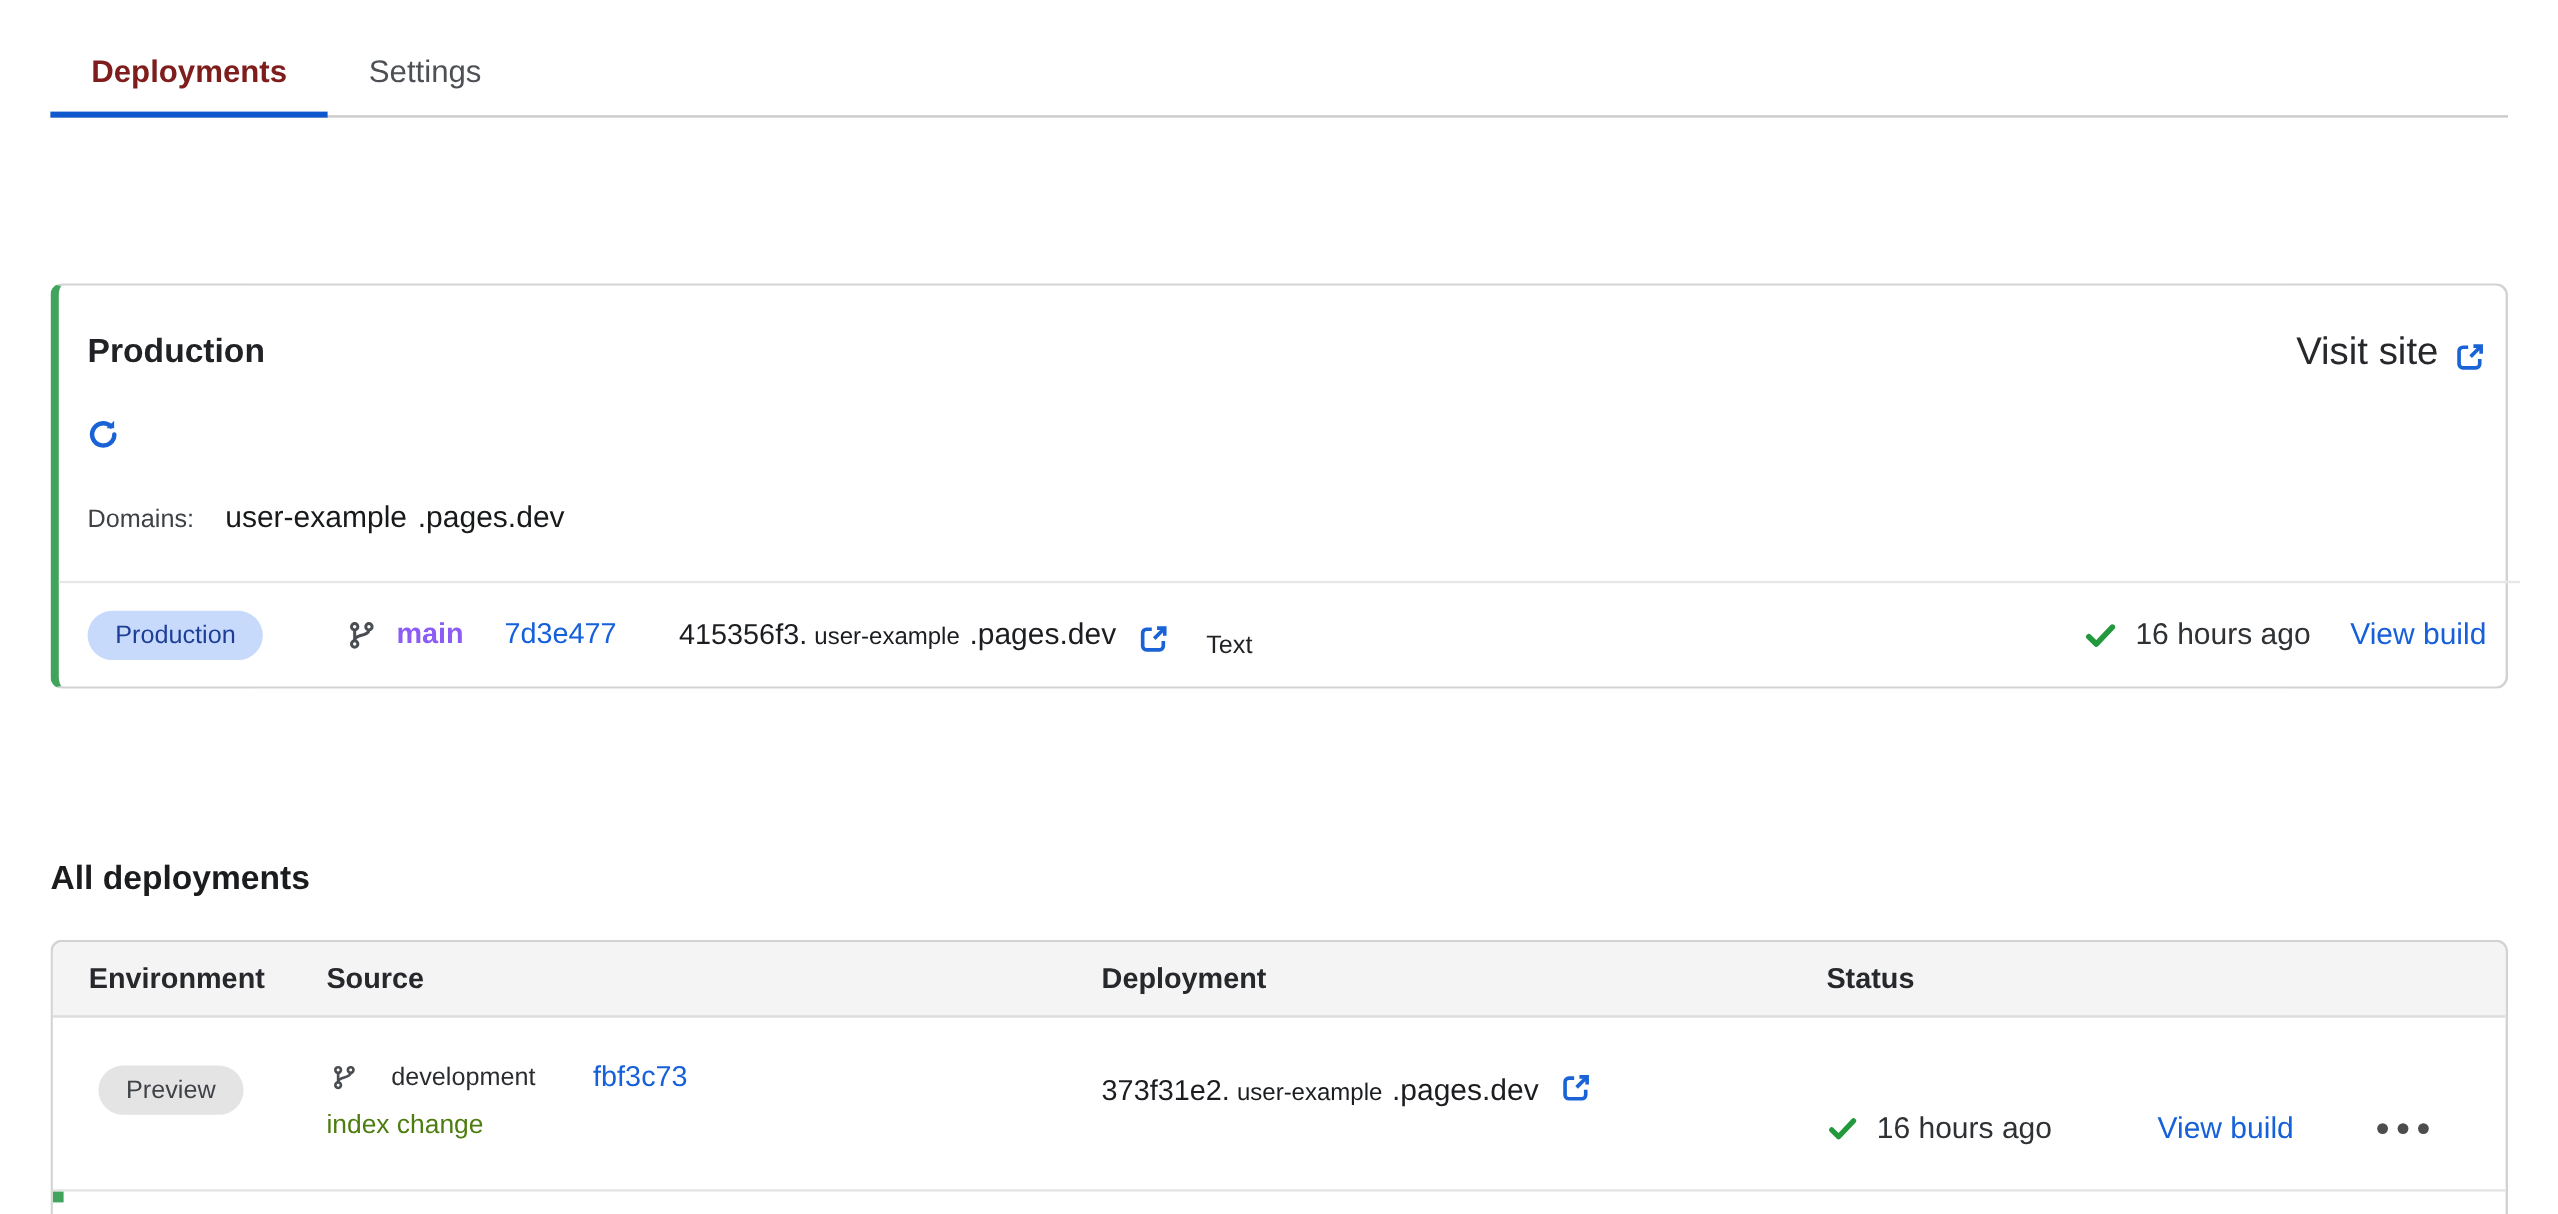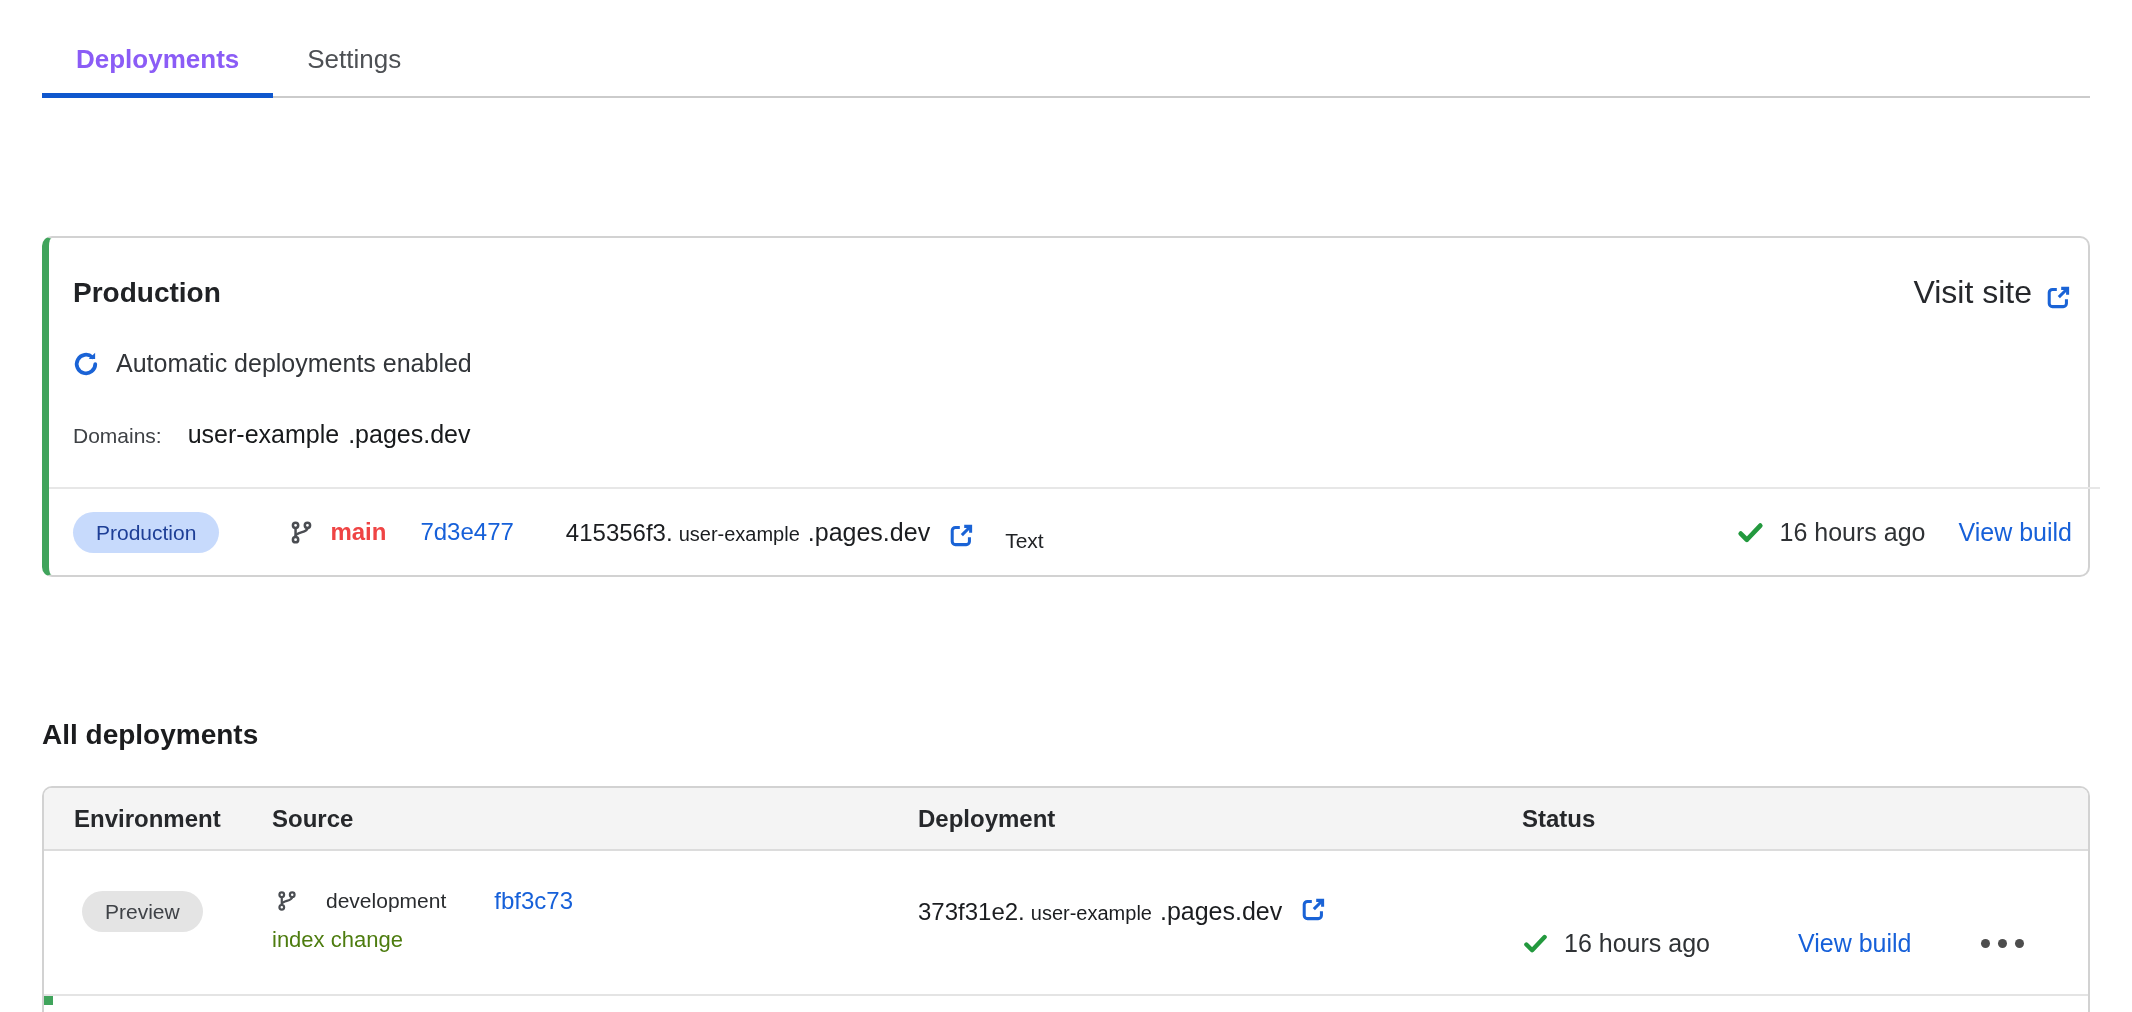--- a/index.html
+++ b/index.html
@@ -4,21 +4,21 @@
 <style>
   * { box-sizing: border-box; margin: 0; padding: 0; }
   html, body { width: 2132px; height: 1012px; overflow: hidden; background: #fff;
     font-family: "Liberation Sans", sans-serif; color: var(--text-primary, #1f2124); }
   .content { margin: 0 42px; width: 2048px; }
 
   
   .tabbar { display: flex; margin-top: 22px; border-bottom: 2px solid #cbcbcb; }
   .tab { position: relative; height: 74px; padding: 0 34px; display: flex; align-items: center;
     font-size: 26px; color: #4d5054; cursor: pointer; }
-  .tab.active { color: #8b5cf6; font-weight: 700; }
+  .tab.active { color: #7f1d1d; font-weight: 700; }
   .tab.active::after { content: ""; position: absolute; left: 0; right: 0; bottom: -2px;
     height: 5px; background: var(--tab-underline, #0f57cd); }
 
   
   .prod-card { margin-top: 138px; border: 2px solid var(--border, #d0d0d0);
     border-left: 7px solid var(--env-green, #40a45c); border-radius: 10px;
     padding: 0 16px 0 24px; background: #fff; }
   .card-head { display: flex; justify-content: space-between; align-items: center; margin-top: 36px; }
   .card-title { font-size: 28px; font-weight: 600; color: #202225; }
   .visit-site { display: flex; align-items: flex-end; gap: 13px; font-size: 32px; color: #26282c; cursor: pointer; }
@@ -30,21 +30,21 @@
   .domain-suffix { margin-left: 9px; font-size: 25px; color: #17191b; }
   .card-divider { margin: 38px -28px 0 -24px; border-top: 2px solid var(--divider, #e7e7e7); }
   .prod-row { display: flex; align-items: center; height: 86px; }
 
   .badge { display: inline-block; border-radius: 999px; font-size: 21px; line-height: 1;
     padding: 10px 23px; white-space: nowrap; }
   .badge.production { background: var(--badge-production-bg, #c7dafc); color: var(--badge-production-text, #1d3e96); }
   .badge.preview { background: var(--badge-preview-bg, #e4e4e4); color: var(--badge-preview-text, #3f4247); text-align: right; }
 
   .branch-icon { flex: none; }
-  .branch-name { font-size: 24px; font-weight: 700; color: #ef4444; }
+  .branch-name { font-size: 24px; font-weight: 700; color: #8b5cf6; }
   .commit-link { font-size: 24px; color: var(--link-blue, #1660d9); cursor: pointer; }
   .url { display: flex; align-items: baseline; white-space: nowrap; }
   .url .prefix { font-size: 24px; color: #1b1d20; }
   .url .name { font-size: 20px; color: #1b1d20; margin-left: 6px; }
   .url .suffix { font-size: 25px; color: #1b1d20; margin-left: 8px; }
   .ext-icon { position: relative; top: 3px; margin-left: 18px; cursor: pointer; }
   .annotation { margin-left: 30px; font-size: 21px; color: #212326; position: relative; top: 9px; }
 
   .status-group { display: flex; align-items: center; }
   .status-time { margin-left: 15px; font-size: 25px; color: #2f3235; white-space: nowrap; }
@@ -105,21 +105,20 @@
       </div>
     </div>
 
     <div class="auto-row">
       <span>
         <svg width="26" height="26" viewBox="0 0 16 16">
           <path d="M13.7 8A5.7 5.7 0 1 1 11.9 3.85" fill="none" stroke="#1a63d6" stroke-width="2.3" stroke-linecap="round"></path>
           <path d="M13.6 1.0 L13.6 4.9 L9.7 4.9 Z" fill="#1a63d6"></path>
         </svg>
       </span>
-      <span>Automatic deployments enabled</span>
     </div>
 
     <div class="domains-row">
       <span class="domains-label">Domains:</span>
       <span class="domain-name">user-example</span>
       <span class="domain-suffix">.pages.dev</span>
     </div>
 
     <div class="card-divider"></div>
 

